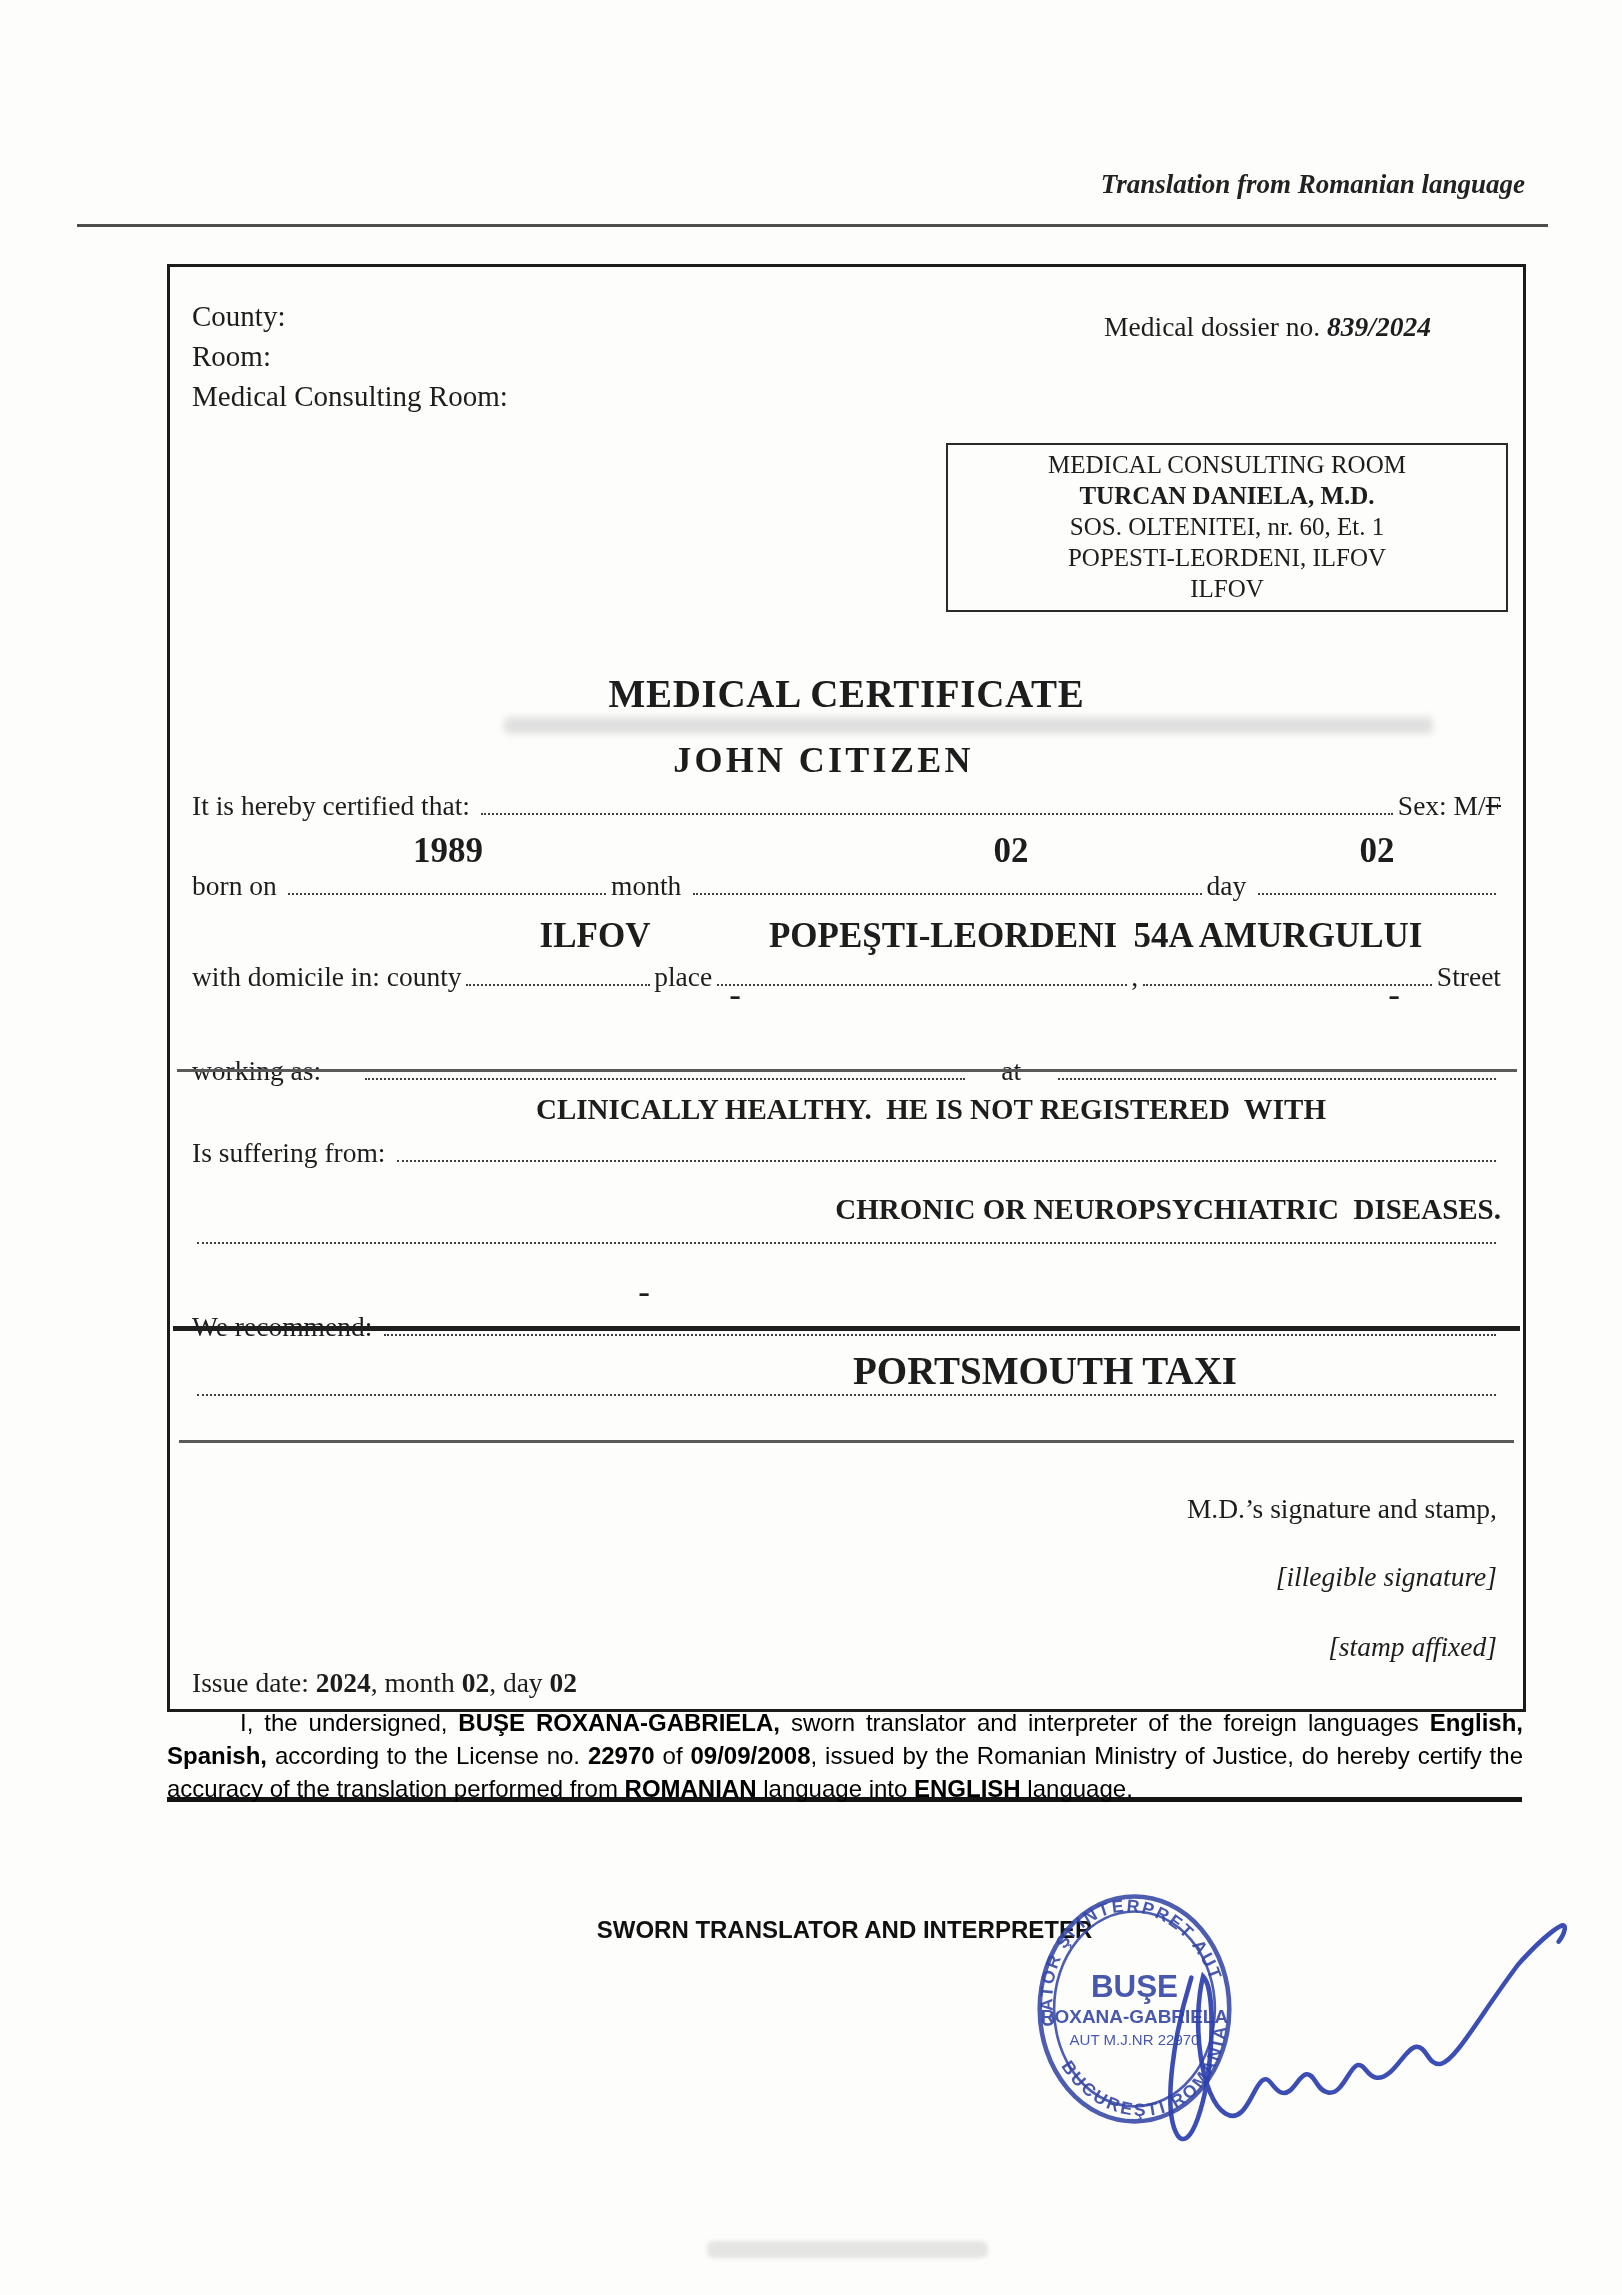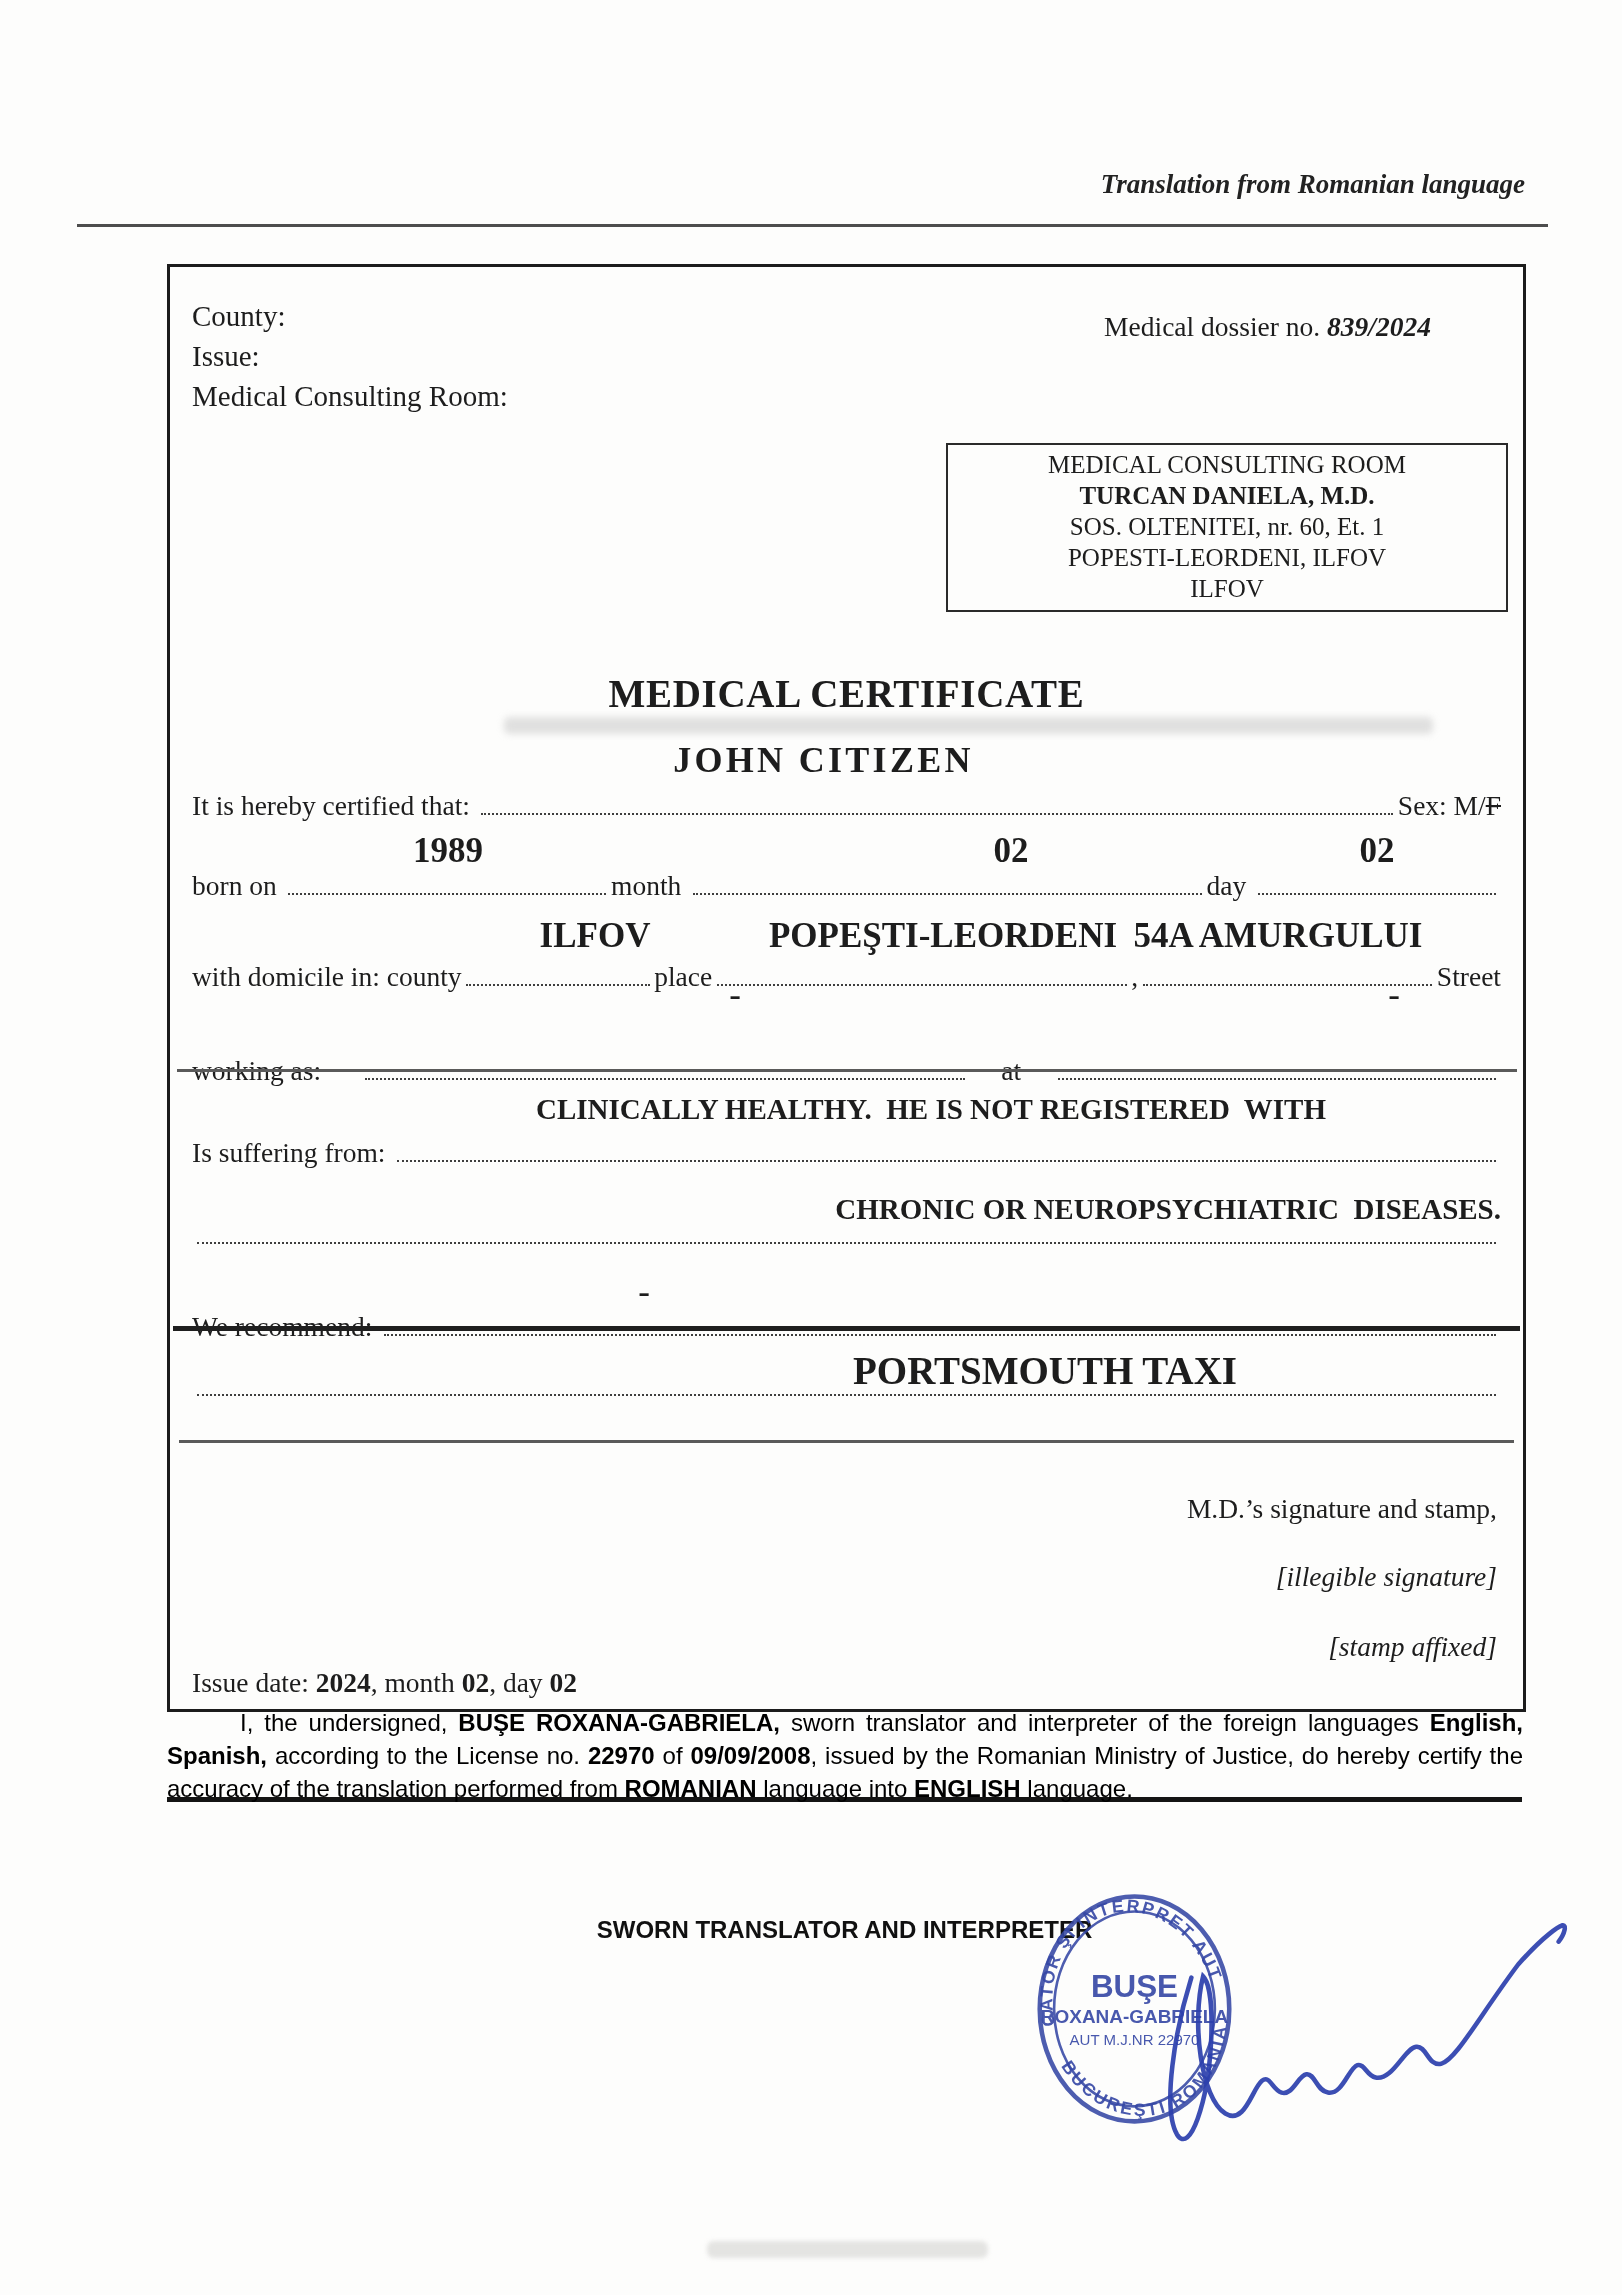--- a/index.html
+++ b/index.html
@@ -47,21 +47,21 @@
 
 <div id="page">
 
   <div class="abs" id="trans-note">Translation from Romanian language</div>
   <div class="abs" id="hr-header"></div>
 
   <div class="abs" id="docbox">
 
     <div class="abs" id="county-block">
       <div>County:</div>
-      <div>Issue:</div>
+      <div>Room:</div>
       <div>Medical Consulting Room:</div>
     </div>
 
     <div class="abs" id="dossier-line"><span>Medical dossier no. </span><span class="bold ital">839/2024</span></div>
 
     <div class="abs" id="clinicbox">
       <div>MEDICAL CONSULTING ROOM</div>
       <div class="bold">TURCAN DANIELA, M.D.</div>
       <div>SOS. OLTENITEI, nr. 60, Et. 1</div>
       <div>POPESTI-LEORDENI, ILFOV</div>

